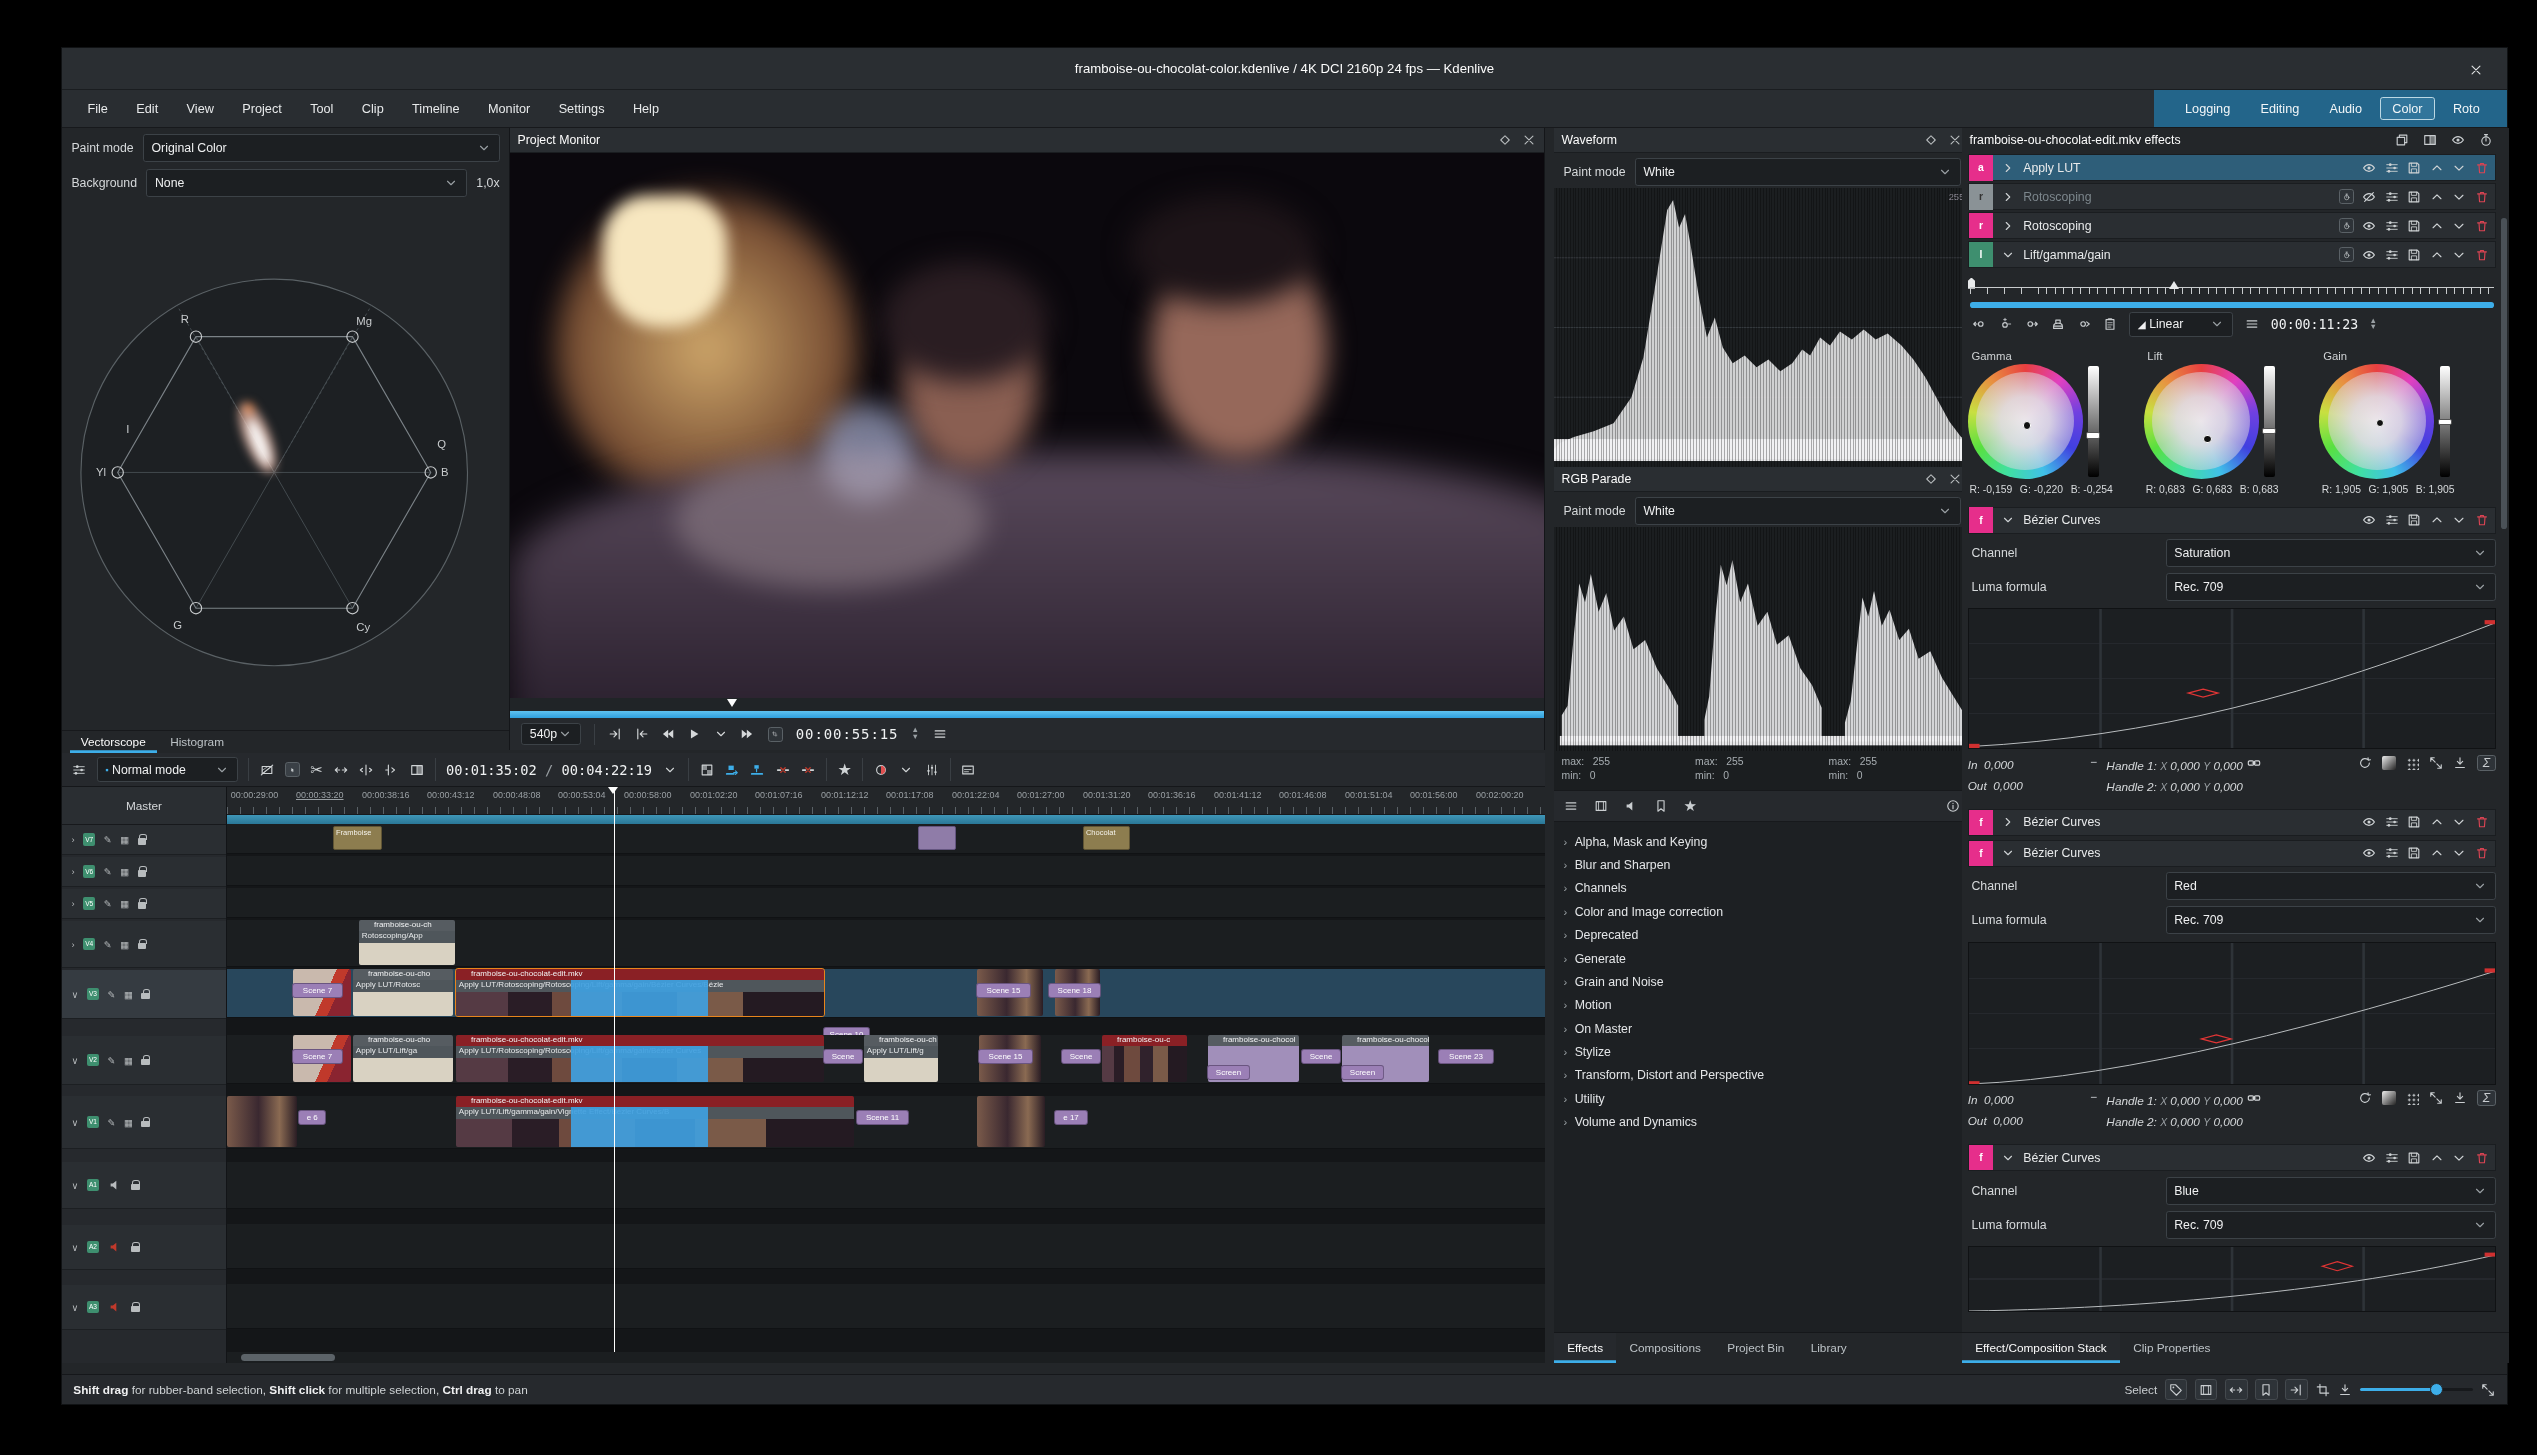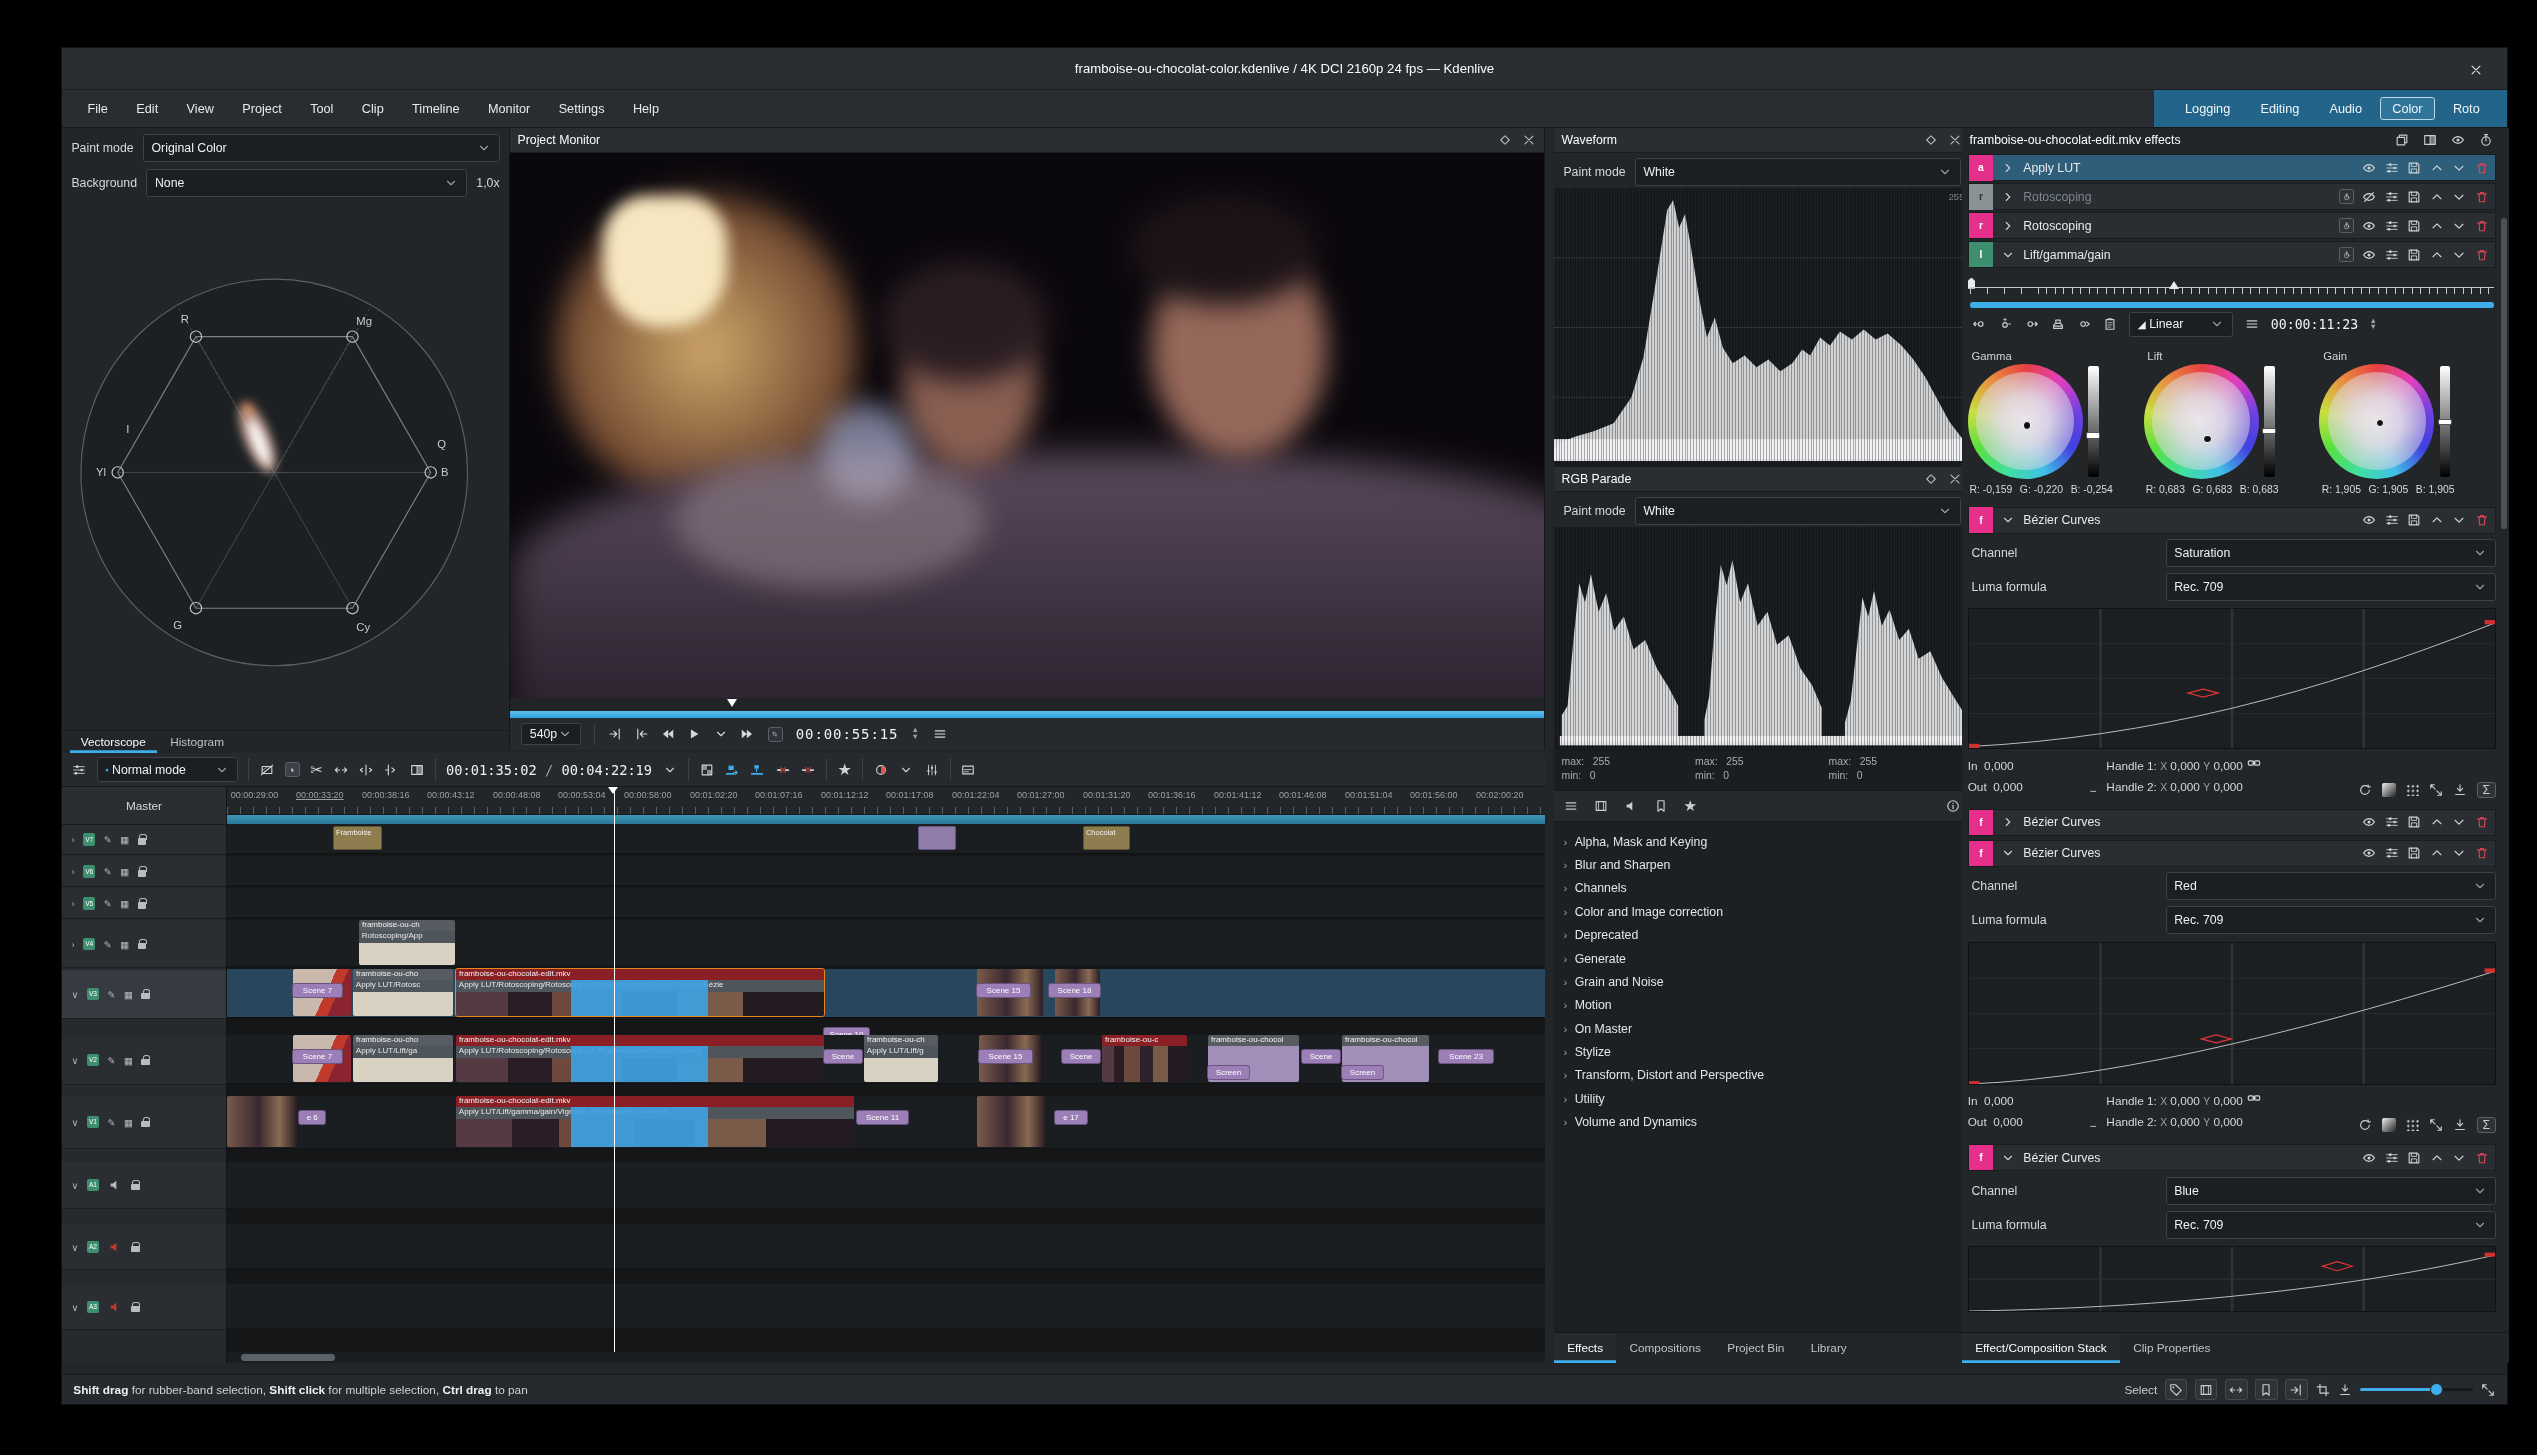--- a/index.html
+++ b/index.html
@@ -105,21 +105,21 @@
   .whandle { position:absolute; left:-1.9px; width:14px; height:6.6px; background:#fff; border:0.9px solid #555; border-radius:1.9px; }
   .wvals { display:flex; gap:7.5px; font-size:10.4px; color:#d7dadc; margin:5.7px 0 0 1.9px; white-space:nowrap; }
 
   
   .bez-head { margin-top:11.3px; }
   .prm-row { display:flex; align-items:center; margin-top:5.7px; }
   .prm-row .row-lab { width:198px; padding-left:3.8px; }
   .prm-row .dd { flex:1; height:28px; }
   .curve { height:141px; background:#1c1f22; border:0.9px solid #101214; margin-top:7.5px; position:relative; }
   .curve svg { position:absolute; inset:0; width:100%; height:100%; }
-  .inout { display:flex; align-items:flex-end; margin-top:5.7px; font-size:11.8px; color:#d5d8da; gap:9.4px; }
+  .inout { display:flex; align-items:flex-start; margin-top:5.7px; font-size:11.8px; color:#d5d8da; gap:9.4px;font-style:italic; }
   .inout .io { width:113px; line-height:21px; }
   .inout .hnd { line-height:21px; }
   .inout .hx { color:#9aa0a4; font-size:10.4px; }
   .io-icons { margin-left:auto; display:flex; align-items:center; gap:9.4px; color:#c9cdd0; }
   .gradsq { width:14px; height:14px; background:linear-gradient(135deg,#eee,#222); border-radius:1.9px; }
   .dotgrid { width:13.2px; height:13.2px; background-image:radial-gradient(circle,#c9cdd0 1.1px,transparent 1.2px); background-size:4.7px 4.7px; background-position:0.9px 0.9px; }
   .sigma { border:0.9px solid #5a6166; border-radius:2.8px; background:#2e3338; padding:0 4.7px; font-size:12.3px; }
   #stack-sb { position:absolute; right:1.9px; top:90px; width:6.6px; height:311px; background:#4a5157; border-radius:2.8px; }
 
   
@@ -138,21 +138,21 @@
   .mutered { color:#c0392b; }
   #tl-body { flex:1; position:relative; background:#141618; overflow:hidden; }
   #tl-ruler { height:28px; background:#232629; position:relative; border-bottom:0.9px solid #17191c; }
   .rlab { position:absolute; top:2.8px; font-size:9px; color:#9aa0a4; white-space:nowrap; }
   #tl-ticks { position:absolute; left:0; right:0; bottom:0; height:6.6px; background:repeating-linear-gradient(90deg,#5a6166 0 0.9px,transparent 0.9px 13px); }
   #tl-zone { height:8.5px; background:linear-gradient(#3f97b8,#2a7797); }
   #tracks { position:absolute; left:0; right:0; top:37px; bottom:11.3px; }
   .lane { position:absolute; left:0; right:0; border-bottom:0.9px solid #101214; background:#1b1e20; }
   .lane.cur { background:#28475c; }
   .clip { position:absolute; top:0; bottom:0.9px; overflow:hidden; border-radius:1.9px; font-size:8px; line-height:10.4px; }
-  .clip .t1 { height:11.3px; background:#565c61; color:#f2f3f4; padding:0 3px; white-space:nowrap; overflow:hidden; }
+  .clip .t1 { height:11.3px; background:#565c61; color:#f2f3f4; padding:0 15px; white-space:nowrap; overflow:hidden; }
   .clip .t1.red { background:#8a2025; }
   .clip .fx { height:11.3px; background:#4f565b; color:#e8eaeb; padding:0 2.8px; white-space:nowrap; overflow:hidden; }
   .clip .body { position:absolute; left:0; right:0; bottom:0; top:22.6px; }
   .body.cream { background:#d9d2c2; }
   .body.lav { background:#a18fba; }
   .body.thumbs { background:linear-gradient(90deg,#553a44 0 14%, #2a1d26 14% 26%, #6e4a3e 26% 45%, #30222c 45% 60%, #7a5a48 60% 78%, #241a22 78% 100%); }
   .body.warm { background:linear-gradient(90deg,#7a5a4a,#3a2830 45%,#8a6a52 75%,#2a1d24); }
   .body.pink { background:linear-gradient(115deg,#c9b9ad 0 55%,#c0392b 55% 70%,#8a2430 70%); }
   .clip.sel { outline:1.9px solid #e8851c; outline-offset:-0.9px; }
   .blue-ov { position:absolute; top:11.3px; bottom:0; background:#3f9fe0; opacity:.92; }

